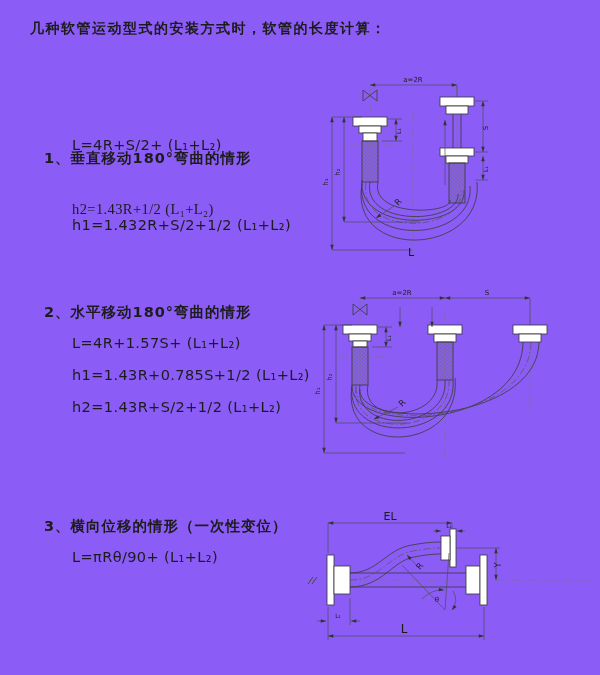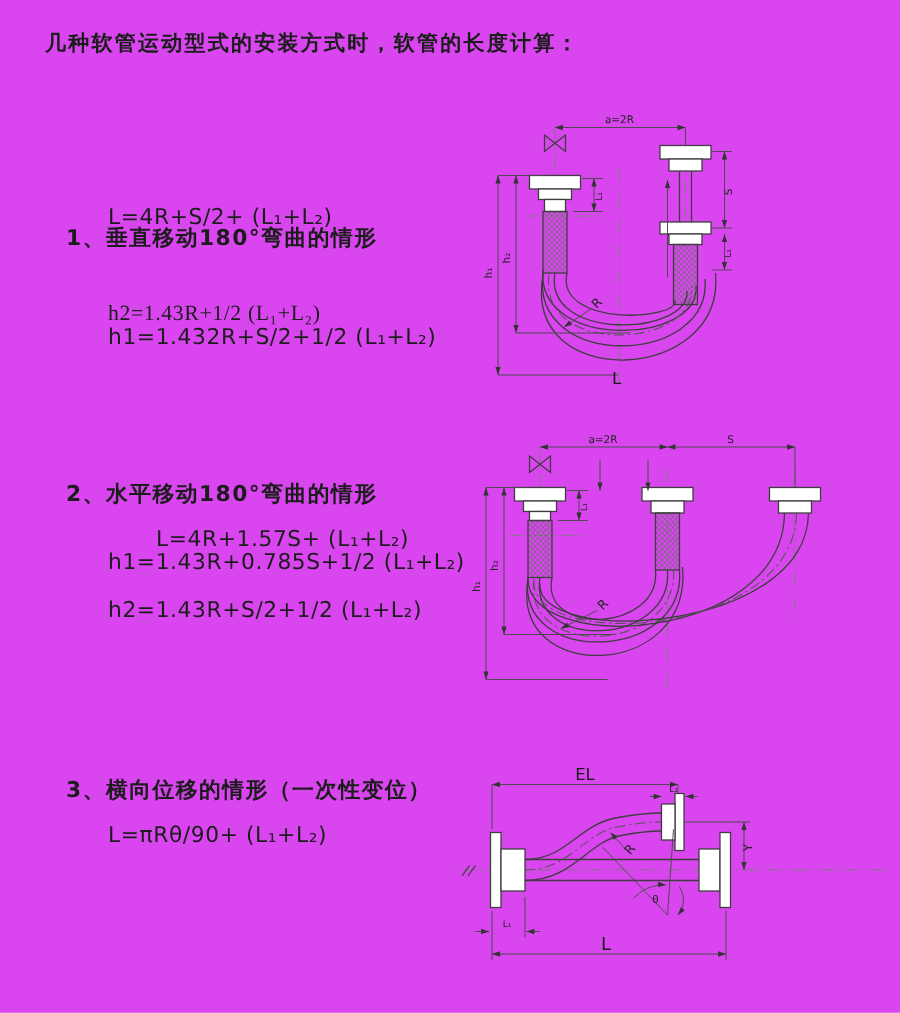--- a/index.html
+++ b/index.html
@@ -1,20 +1,20 @@
 <!DOCTYPE html>
 <html><head>
 <meta charset="utf-8">
 <style>
   html,body{margin:0;padding:0;}
   body{
     width:600px;height:675px;background:#ffffff;position:relative;overflow:hidden;
     font-family:"DejaVu Sans","Liberation Sans",sans-serif;color:#1c1c1c;
   }
-  .page{position:absolute;inset:0;background:#d946ef;}
+  .page{position:absolute;inset:0;background:#8b5cf6;}
   .title{position:absolute;left:30px;top:20px;font-size:14px;font-weight:bold;letter-spacing:1.5px;}
   .sec-heading{position:absolute;left:44px;font-size:14.5px;font-weight:bold;letter-spacing:1px;}
   .formula{position:absolute;left:72px;font-size:14.5px;font-weight:500;letter-spacing:.4px;white-space:pre;}
   .diag{position:absolute;}
   
   .ln{stroke:#3d3d3d;stroke-width:.85;fill:none;stroke-linecap:butt;}
   .dim{stroke:#4a4a4a;stroke-width:.65;fill:none;}
   .cl{stroke:#7a7a7a;stroke-width:.6;fill:none;stroke-dasharray:9 3 2 3;}
   .hdash{stroke:#555;stroke-width:.7;fill:none;stroke-dasharray:7 2.5 1.5 2.5;}
   .hatchbox{fill:url(#xh);stroke:#3d3d3d;stroke-width:.85;}
@@ -28,22 +28,22 @@
 
 <div class="page">
 
   <div class="title">几种软管运动型式的安装方式时，软管的长度计算：</div>
 
   <div class="sec-heading" style="top:105px;margin-top:44px;">1、垂直移动180°弯曲的情形</div>
   <div class="formula" style="top:137px;">L=4R+S/2+ (L₁+L₂)</div>
   <div class="formula" style="top:169px;margin-top:48px;">h1=1.432R+S/2+1/2 (L₁+L₂)</div>
   <div class="formula" style="top:201px;font-family:Liberation Serif, serif;">h2=1.43R+1/2 (L₁+L₂)</div>
 
-  <div class="sec-heading" style="top:303px;margin-top:17px;">2、水平移动180°弯曲的情形</div>
-  <div class="formula" style="top:352px;margin-left:32px;">L=4R+1.57S+ (L₁+L₂)</div>
+  <div class="sec-heading" style="top:303px;">2、水平移动180°弯曲的情形</div>
+  <div class="formula" style="top:335px;">L=4R+1.57S+ (L₁+L₂)</div>
   <div class="formula" style="top:367px;text-align:right;">h1=1.43R+0.785S+1/2 (L₁+L₂)</div>
   <div class="formula" style="top:399px;">h2=1.43R+S/2+1/2 (L₁+L₂)</div>
 
   <div class="sec-heading" style="top:517px;text-align:right;">3、横向位移的情形（一次性变位）</div>
   <div class="formula" style="top:549px;">L=πRθ/90+ (L₁+L₂)</div>
 
   <svg class="diag" style="left:312px;top:70px;" width="280" height="190" viewBox="0 0 280 190">
     <defs>
       <pattern id="xh" width="3.6" height="3.6" patternUnits="userSpaceOnUse">
         <path d="M0,0 L3.6,3.6 M3.6,0 L0,3.6" stroke="#6a6a6a" stroke-width="0.5"></path>

